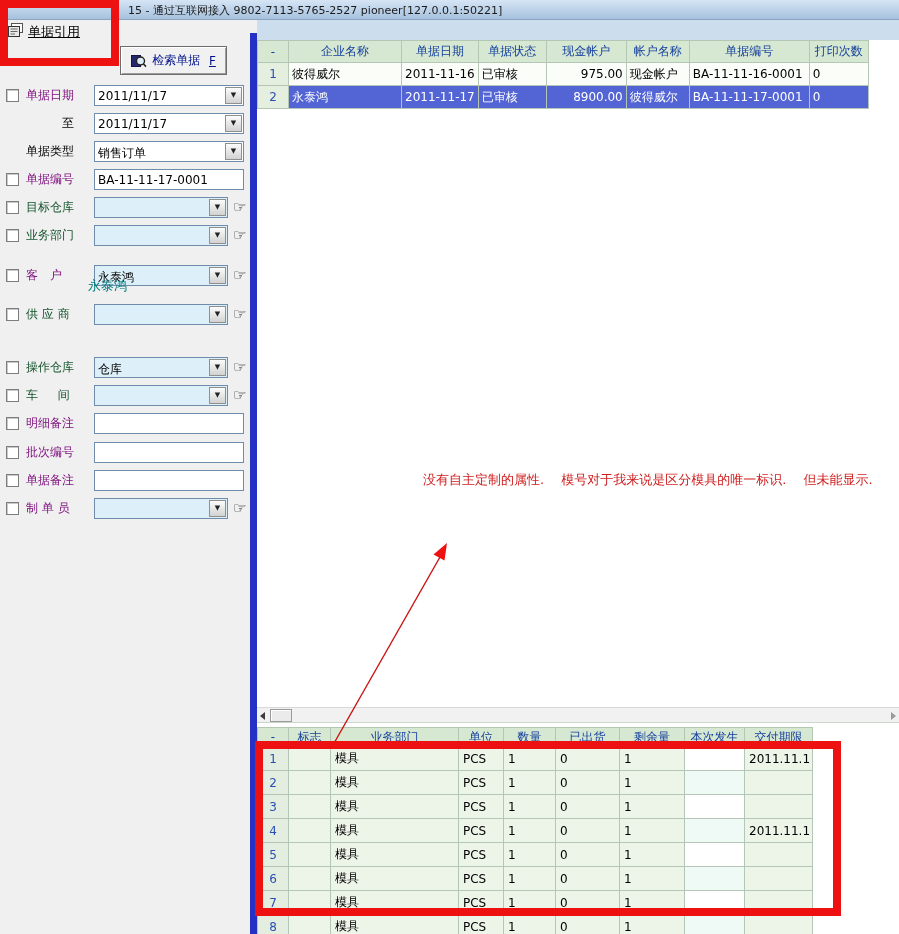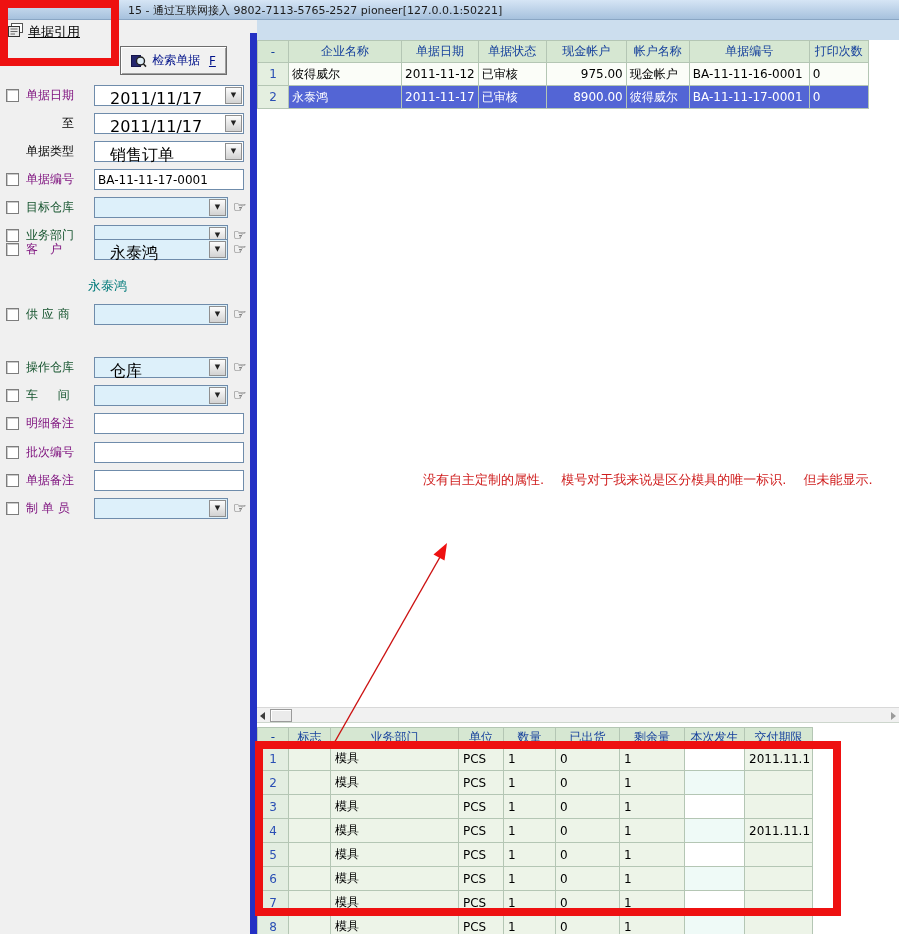--- a/index.html
+++ b/index.html
@@ -29,21 +29,21 @@
   .cb { width:13px; height:13px; background:#fff; border:1px solid #7d7d7d;
     box-shadow:inset 1px 1px 0 #c9c9c9; margin-right:7px; flex:none; }
   .cb-space { width:20px; flex:none; }
   .flabel { font-size:12px; white-space:pre; width:68px; flex:none; }
   .lab-purple { color:#7c0d7c; }
   .lab-maroon { color:#14532d; }
   .lab-black  { color:#000; }
   .combo { position:relative; height:21px; border:1px solid #6f8cab; background:#fff; flex:none; }
   .w150 { width:150px; } .w134 { width:134px; }
   .combo.blue { background:#ddf0fa; }
-  .combo-text { position:absolute; left:3px; top:3px; font-size:16px; white-space:nowrap;margin-left:12px; }
+  .combo-text { position:absolute; left:3px; top:3px; font-size:12px; white-space:nowrap; }
   .combo-arrow { position:absolute; right:1px; top:1px; width:17px; height:17px;
     background:linear-gradient(#fcfcfc,#d2d2d2); border:1px solid #8f8f8f;
     font-size:7px; line-height:15px; text-align:center; color:#222; }
   .tinput { position:relative; width:150px; height:21px; border:1px solid #6f8cab; background:#fff; flex:none; }
   .tinput span { position:absolute; left:3px; top:3px; font-size:12px; white-space:nowrap; }
   .hand { font-size:15px; margin-left:5px; color:#101010; }
   .cust-note { position:absolute; left:88px; top:277px; color:#007a7a; font-size:13px; }
 
   
   .right-bg { position:absolute; left:257px; top:20px; width:642px; height:914px; background:#ffffff; }
@@ -164,21 +164,21 @@
   <div class="frow" style="top:224px">
     <span class="cb"></span>
     <span class="flabel lab-maroon">业务部门</span>
     <div class="combo blue w134">
       <span class="combo-text"></span>
       <span class="combo-arrow">▼</span>
     </div>
     <span class="hand">☞</span>
   </div>
 
-  <div class="frow" style="top:238px">
+  <div class="frow" style="top:264px">
     <span class="cb"></span>
     <span class="flabel lab-purple">客　户</span>
     <div class="combo blue w134">
       <span class="combo-text">永泰鸿</span>
       <span class="combo-arrow">▼</span>
     </div>
     <span class="hand">☞</span>
   </div>
 
   <span class="cust-note">永泰鸿</span>
@@ -265,21 +265,21 @@
       <td>单据日期</td>
       <td>单据状态</td>
       <td>现金帐户</td>
       <td>帐户名称</td>
       <td>单据编号</td>
       <td>打印次数</td>
     </tr>
     <tr>
       <td class="idx">1</td>
       <td>彼得威尔</td>
-      <td>2011-11-12</td>
+      <td>2011-11-16</td>
       <td>已审核</td>
       <td class="num">975.00</td>
       <td>现金帐户</td>
       <td>BA-11-11-16-0001</td>
       <td>0</td>
     </tr>
     <tr class="sel">
       <td class="idx">2</td>
       <td>永泰鸿</td>
       <td>2011-11-17</td>

